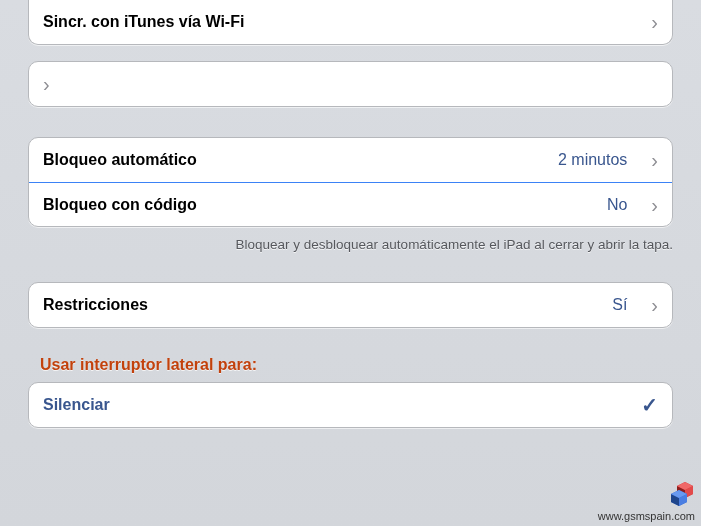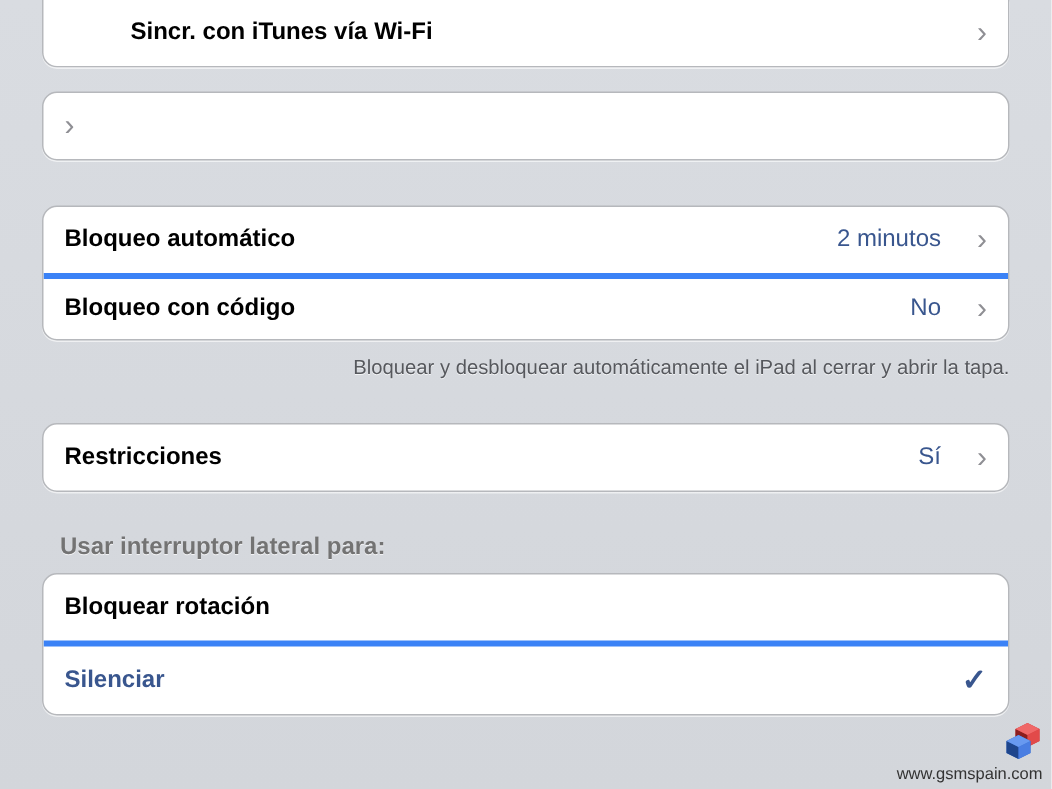--- a/index.html
+++ b/index.html
@@ -14,32 +14,32 @@
   .container { padding: 0 28px; }
   .group {
     background: #ffffff;
     border: 1px solid #b6b8bc;
     border-radius: 10px;
     overflow: hidden;
     box-shadow: 0 1px 0 rgba(255,255,255,0.6);
   }
   .gap-sm { margin-top: 16px; }
   .gap-md { margin-top: 30px; }
-  .gap-first { margin-top: 0; padding-left: 44px; }
+  .gap-first { margin-top: 0; }
   .top-cut {
     border-top-left-radius: 0;
     border-top-right-radius: 0;
     border-top: none;
   }
   .row {
     display: flex;
     align-items: center;
     min-height: 44px;
     padding: 10px 14px;
-    border-top: 4px solid #3b82f6;
+    border-top: 1px solid #3b82f6;
   }
   .row:first-child { border-top: none; }
   .row-label {
     flex: 1;
     font-size: 16px;
     font-weight: 700;
     color: #000000;
   }
   .row-value {
     font-size: 16px;
@@ -67,21 +67,21 @@
   .caption {
     text-align: right;
     font-size: 13.5px;
     color: #56585d;
     margin-top: 10px;
     text-shadow: 0 1px 0 rgba(255,255,255,0.7);
   }
   .section-header {
     font-size: 16px;
     font-weight: 700;
-    color: #737373;
+    color: #c2410c;
     text-shadow: 0 1px 0 rgba(255,255,255,0.7);
     margin: 28px 0 8px 12px;
   }
   
   .switch {
     position: relative;
     width: 78px;
     height: 28px;
   }
   .switch-track {
@@ -161,23 +161,20 @@
     <div class="row">
       <span class="row-label">Restricciones</span>
       <span class="row-value">Sí</span>
       <span class="chevron">›</span>
     </div>
   </div>
 
   <div class="section-header">Usar interruptor lateral para:</div>
   <div class="group">
     <div class="row">
-      <span class="row-label">Bloquear rotación</span>
-    </div>
-    <div class="row">
       <span class="selected-label">Silenciar</span>
       <span class="check">✓</span>
     </div>
   </div>
 
 </div>
 
 <div class="watermark">
   <svg width="26" height="24" viewBox="0 0 26 24">
     <polygon points="8,4 16,0 24,4 24,12 16,16 8,12" fill="#c82b2b"></polygon>

